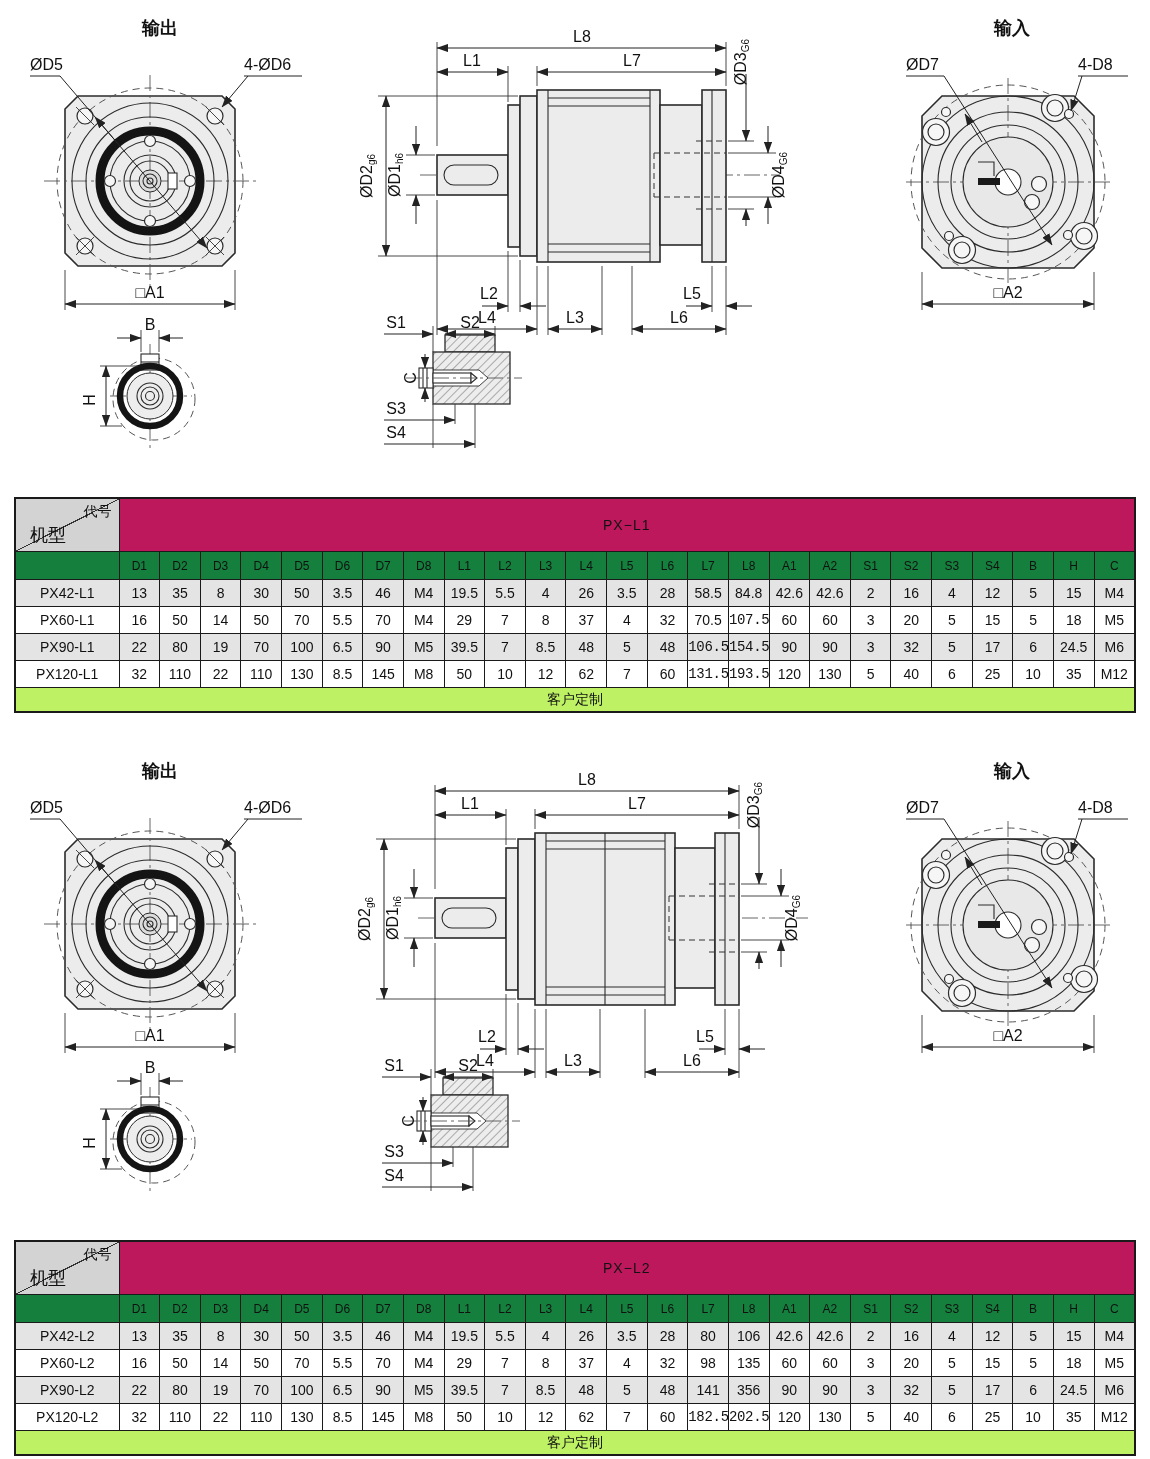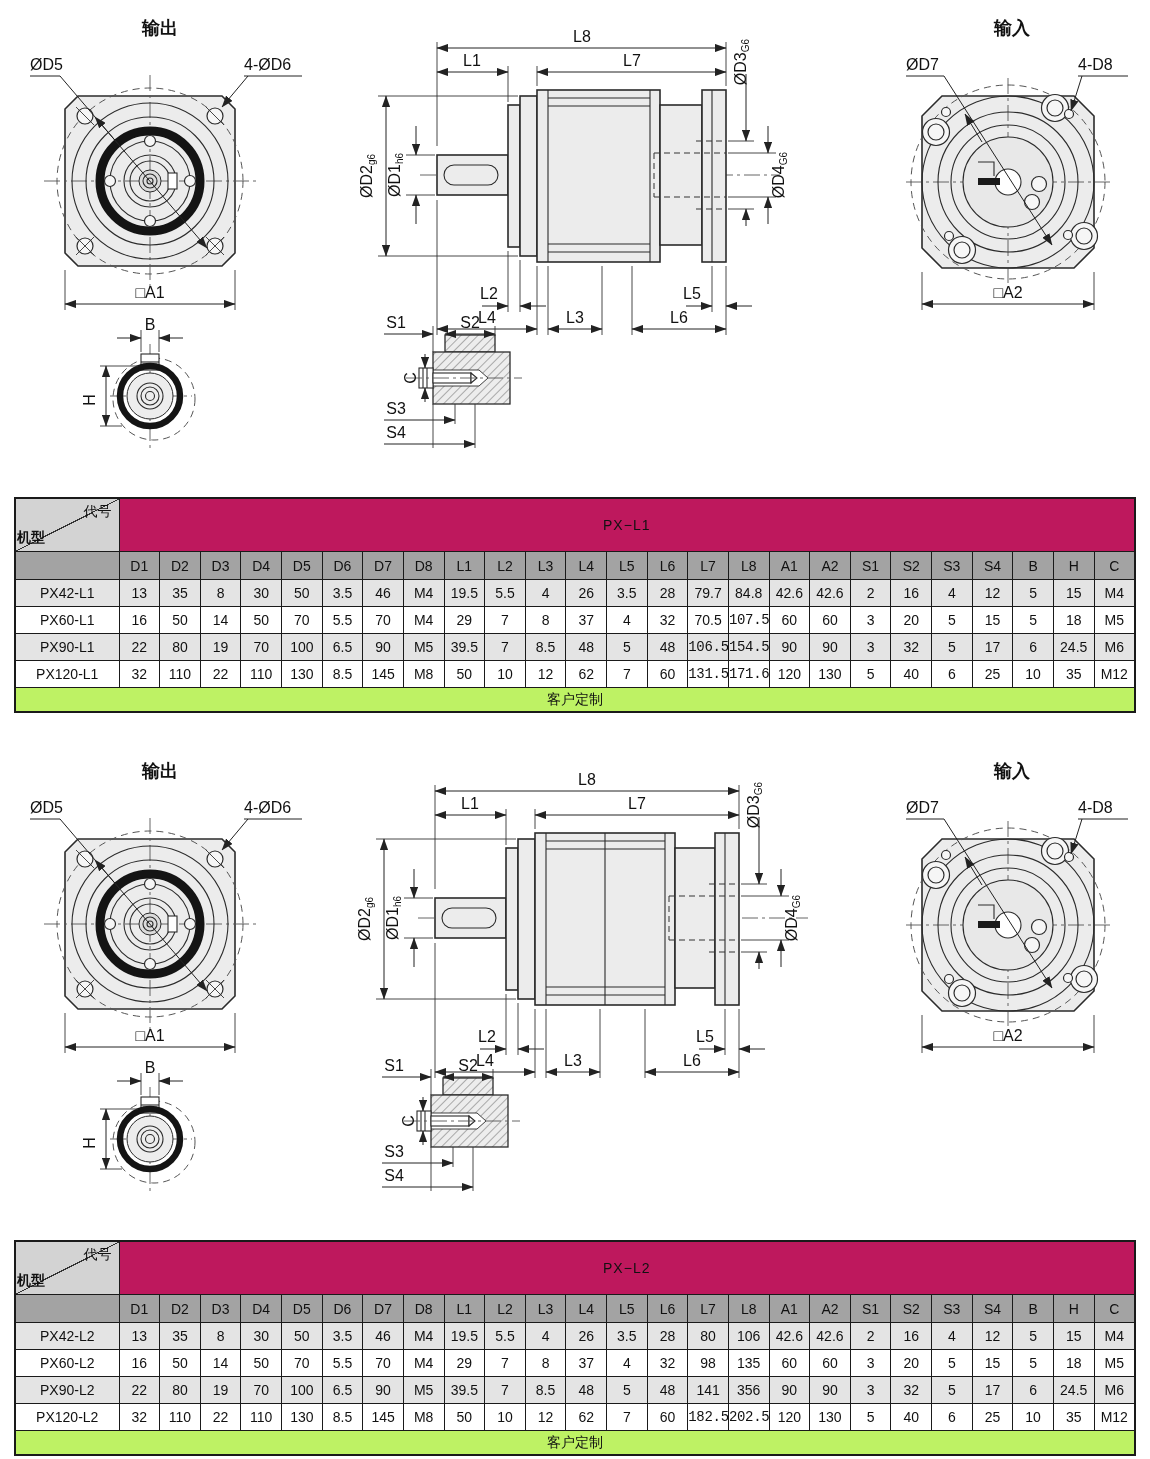--- a/index.html
+++ b/index.html
@@ -25,22 +25,22 @@
   table.spec{border-collapse:collapse;table-layout:fixed;width:1122px;
              border:2px solid #1a1a1a;background:#fff;}
   table.spec th,table.spec td{border:1px solid #1a1a1a;text-align:center;vertical-align:middle;
              padding:0;font-weight:normal;font-size:14px;color:#111;overflow:hidden;white-space:nowrap;}
   col.c-model{width:104px;}
   tr.r-title th{height:52px;}
   th.title-cell{background:#be185d;font-size:19px;letter-spacing:1px;}
   th.corner{background:#d3d3d3;position:relative;
     background-image:linear-gradient(to bottom right,rgba(0,0,0,0) 49.4%,#333 49.4%,#333 50.6%,rgba(0,0,0,0) 50.6%);margin-left:40px;}
   th.corner .c-top{position:absolute;top:4px;right:7px;font-size:14px;}
-  th.corner .c-bot{position:absolute;bottom:4px;left:1px;font-size:14px;font-weight:bold;}
-  tr.r-cols th{height:27px;background:#a3a3a3;font-size:14px;}
+  th.corner .c-bot{position:absolute;bottom:4px;left:14px;font-size:18px;}
+  tr.r-cols th{height:27px;background:#15803d;font-size:12px;}
   tbody.tb tr{height:27px;}
   tbody.tb tr:nth-child(odd){background:#e4e4e4;}
   tbody.tb th{font-size:14px;margin-left:13px;}
   td.tight{font-size:11.5px;letter-spacing:-0.3px;font-family:Liberation Mono, monospace;}
   td.foot{height:23px;font-size:14px;background:#bef264;}
 </style>
 </head>
 <body>
 
 <div class="page">
@@ -342,21 +342,21 @@
           <td>50</td>
           <td>3.5</td>
           <td>46</td>
           <td>M4</td>
           <td>19.5</td>
           <td>5.5</td>
           <td>4</td>
           <td>26</td>
           <td>3.5</td>
           <td>28</td>
-          <td>79.7</td>
+          <td>58.5</td>
           <td>84.8</td>
           <td>42.6</td>
           <td>42.6</td>
           <td>2</td>
           <td>16</td>
           <td>4</td>
           <td>12</td>
           <td>5</td>
           <td>15</td>
           <td>M4</td>
@@ -427,21 +427,21 @@
           <td>8.5</td>
           <td>145</td>
           <td>M8</td>
           <td>50</td>
           <td>10</td>
           <td>12</td>
           <td>62</td>
           <td>7</td>
           <td>60</td>
           <td class="tight">131.5</td>
-          <td class="tight">171.6</td>
+          <td class="tight">193.5</td>
           <td>120</td>
           <td>130</td>
           <td>5</td>
           <td>40</td>
           <td>6</td>
           <td>25</td>
           <td>10</td>
           <td>35</td>
           <td>M12</td>
         </tr>

